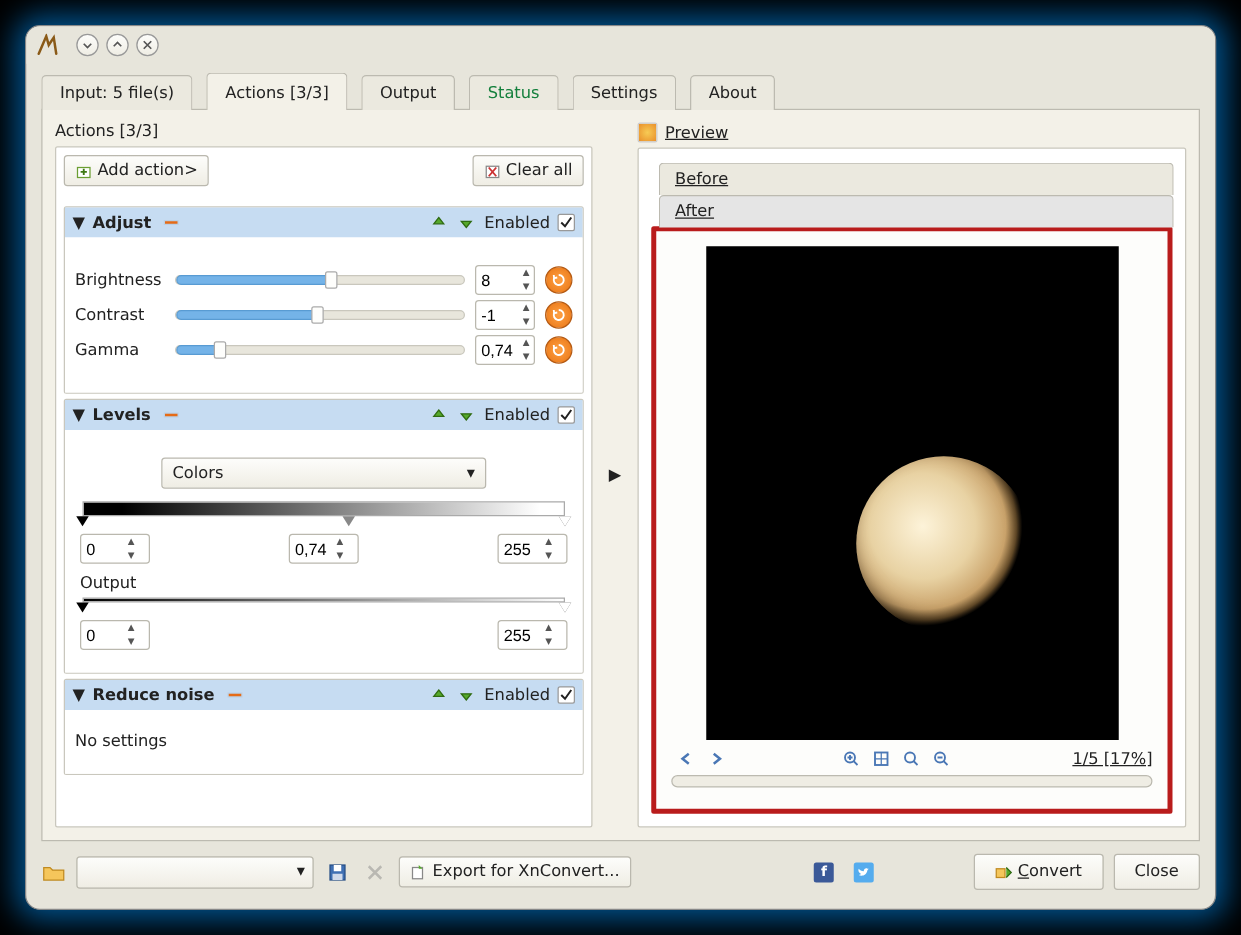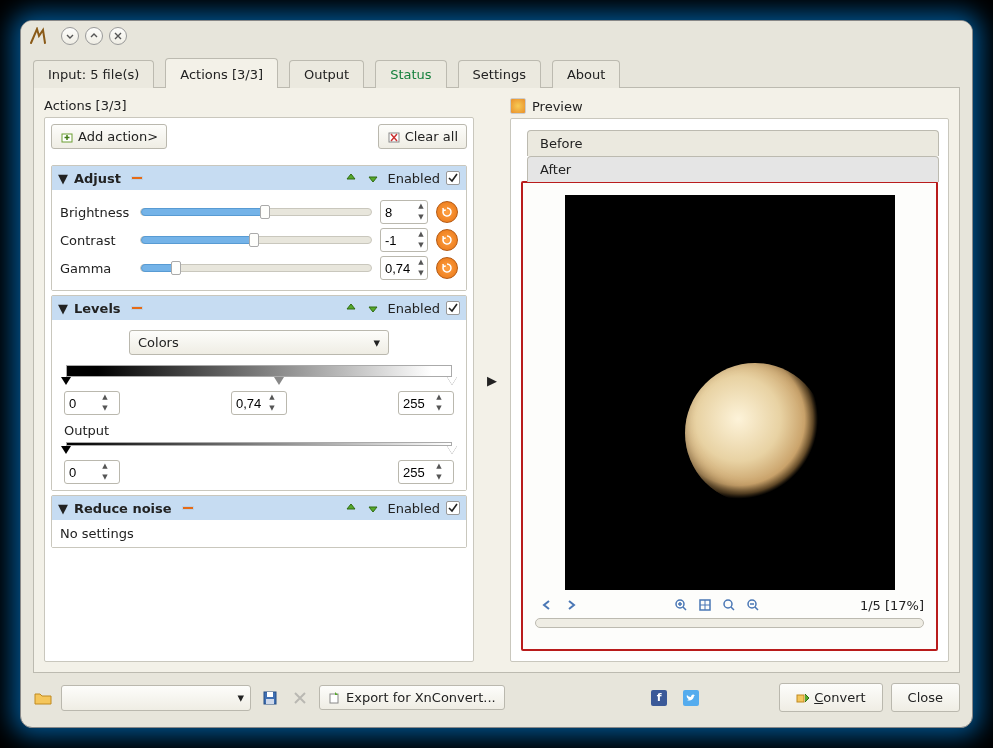--- a/index.html
+++ b/index.html
@@ -17,21 +17,21 @@
   
   .tabs { display: flex; align-items: flex-end; padding: 6px 12px 0 12px; gap: 12px; }
   .tab { padding: 6px 14px 6px 14px; border: 1px solid #bcbab0; border-bottom: none; background: #ebe9df; border-top-left-radius: 4px; border-top-right-radius: 4px; margin-right: -1px; cursor: pointer; position: relative; top: 1px; }
   .tab.active { background: #f3f1e8; padding-top: 8px; z-index: 2; box-shadow: 0 -1px 0 #f3f1e8 inset; }
   .tab.disabled { color: #15803d; }
 
   
   .content { border: 1px solid #bcbab0; margin: 0 12px 0 12px; padding: 10px; background: #f3f1e8; min-height: 586px; display: flex; gap: 10px; }
   .col-left, .col-right { display: flex; flex-direction: column; }
   .col-left { width: 430px; }
-  .col-right { flex: 1; }
+  .col-right { flex: 1; text-decoration: underline; }
 
   .panel-title { display: flex; align-items: center; gap: 6px; margin-bottom: 4px; }
   .panel-title .ico { width: 16px; height: 16px; border: 1px solid #ccc; background: radial-gradient(#f7cb55,#e98f2a); border-radius: 2px; }
   .panel-title span { font-weight: 400; }
 
   .panel-box { border: 1px solid #c9c7bd; border-radius: 2px; background: #fff; padding: 6px; flex: 1; }
 
   .btn { display: inline-flex; align-items: center; gap: 4px; padding: 4px 8px; border: 1px solid #bab8ae; border-radius: 3px; background: linear-gradient(#fdfdfb,#efede4); cursor: pointer; font-size: 13px; }
   .btn-row { display: flex; justify-content: space-between; margin-bottom: 16px; }
 
@@ -39,21 +39,21 @@
   .action-accordion { border: 1px solid #c9c7bd; border-radius: 2px; margin-bottom: 4px; }
   .action-header { display: flex; align-items: center; background: #c6dcf2; height: 24px; padding: 0 6px; gap: 6px; font-size: 13px; }
   .action-header .tri { cursor: pointer; }
   .action-header .aname { font-weight: 700; }
   .action-header .minus { width: 10px; height: 2px; background: #e56b17; display: inline-block; vertical-align: middle; margin-left: 4px; box-shadow: 0 0 0 1px rgba(0,0,0,.05); }
   .action-header .spacer { flex: 1; }
   .ah-ico { width: 16px; height: 16px; display: flex; align-items: center; justify-content: center; cursor: pointer; }
   .action-header .ck { width: 14px; height: 14px; border: 1px solid #999; border-radius: 2px; background: #fff; display: flex; align-items: center; justify-content: center; cursor: pointer; }
   .action-header .ck svg { width: 10px; height: 10px; }
 
-  .action-body { padding: 6px 8px; background: #fff; }
+  .action-body { padding: 18px 8px; background: #fff; }
 
   .slider-row { display: flex; align-items: center; gap: 8px; margin: 4px 0; }
   .slider-row .lbl { width: 72px; }
   .slider-row .sld { flex: 1; position: relative; height: 8px; background: #e8e6dc; border: 1px solid #c9c7bd; border-radius: 4px; }
   .slider-row .sld .fill { position: absolute; left: 0; top: -1px; bottom: -1px; background: #74b3e8; border: 1px solid #589bd3; border-radius: 4px; }
   .slider-row .sld .thumb { position: absolute; top: -4px; width: 10px; height: 14px; background: #fefefc; border: 1px solid #aaa; border-radius: 2px; }
   .spinbox { display: flex; align-items: center; border: 1px solid #bab8ae; border-radius: 3px; background: #fff; height: 24px; }
   .spinbox input { border: none; width: 34px; padding: 0 4px; font-size: 13px; outline: none; background: transparent; }
   .spinbox .arrows { display: flex; flex-direction: column; width: 12px; }
   .spinbox .arrows div { height: 11px; font-size: 7px; line-height: 11px; text-align: center; color: #555; cursor: pointer; }
@@ -70,21 +70,21 @@
   .tri-black { border-top: 8px solid #000; }
   .tri-gray  { border-top: 8px solid #888; }
   .tri-white { border-top: 8px solid #fff; filter: drop-shadow(0 0 0.5px #555); }
 
   .levels-inputs { display: flex; justify-content: space-between; margin-top: 4px; }
 
   
   .preview-tabs { display: flex; gap: 0; margin-left: 6px; flex-direction: column; }
   .ptab { padding: 5px 12px; border: 1px solid #bcbab0; border-bottom: none; background: #ebe9df; border-top-left-radius: 4px; border-top-right-radius: 4px; margin-right: -1px; cursor: pointer; position: relative; top: 1px; }
   .ptab.active { background: #e5e5e5; z-index: 2; }
-  .preview-frame { border: 2px solid #b91c1c; border-radius: 2px; background: #fdfdfb; padding: 12px; display: flex; flex-direction: column; align-items: center; flex: 1; }
+  .preview-frame { border: 4px solid #b91c1c; border-radius: 2px; background: #fdfdfb; padding: 12px; display: flex; flex-direction: column; align-items: center; flex: 1; }
   .img-holder { width: 330px; height: 395px; background: #000; display: flex; align-items: center; justify-content: center; }
   .moon { width: 140px; height: 140px; border-radius: 50%; background: radial-gradient(circle at 38% 40%, #fdf3d9 0%, #e8d2a3 35%, #caa36b 55%, #6c512c 62%, #000 66%, #000 100%); transform: translate(25px, 40px); box-shadow: inset -6px -8px 14px rgba(0,0,0,0.6); }
 
   .preview-footer { width: 100%; margin-top: 6px; }
   .pf-row1 { display: flex; align-items: center; }
   .pf-row1 .sep { flex: 1; }
   .pf-btn { width: 18px; height: 18px; margin: 0 3px; display: flex; align-items: center; justify-content: center; cursor: pointer; }
   .pf-status { font-size: 13px; margin-left: 8px; }
   .scrollbar { height: 10px; margin-top: 4px; border: 1px solid #bcbab0; border-radius: 5px; background: #efede4; }
 

